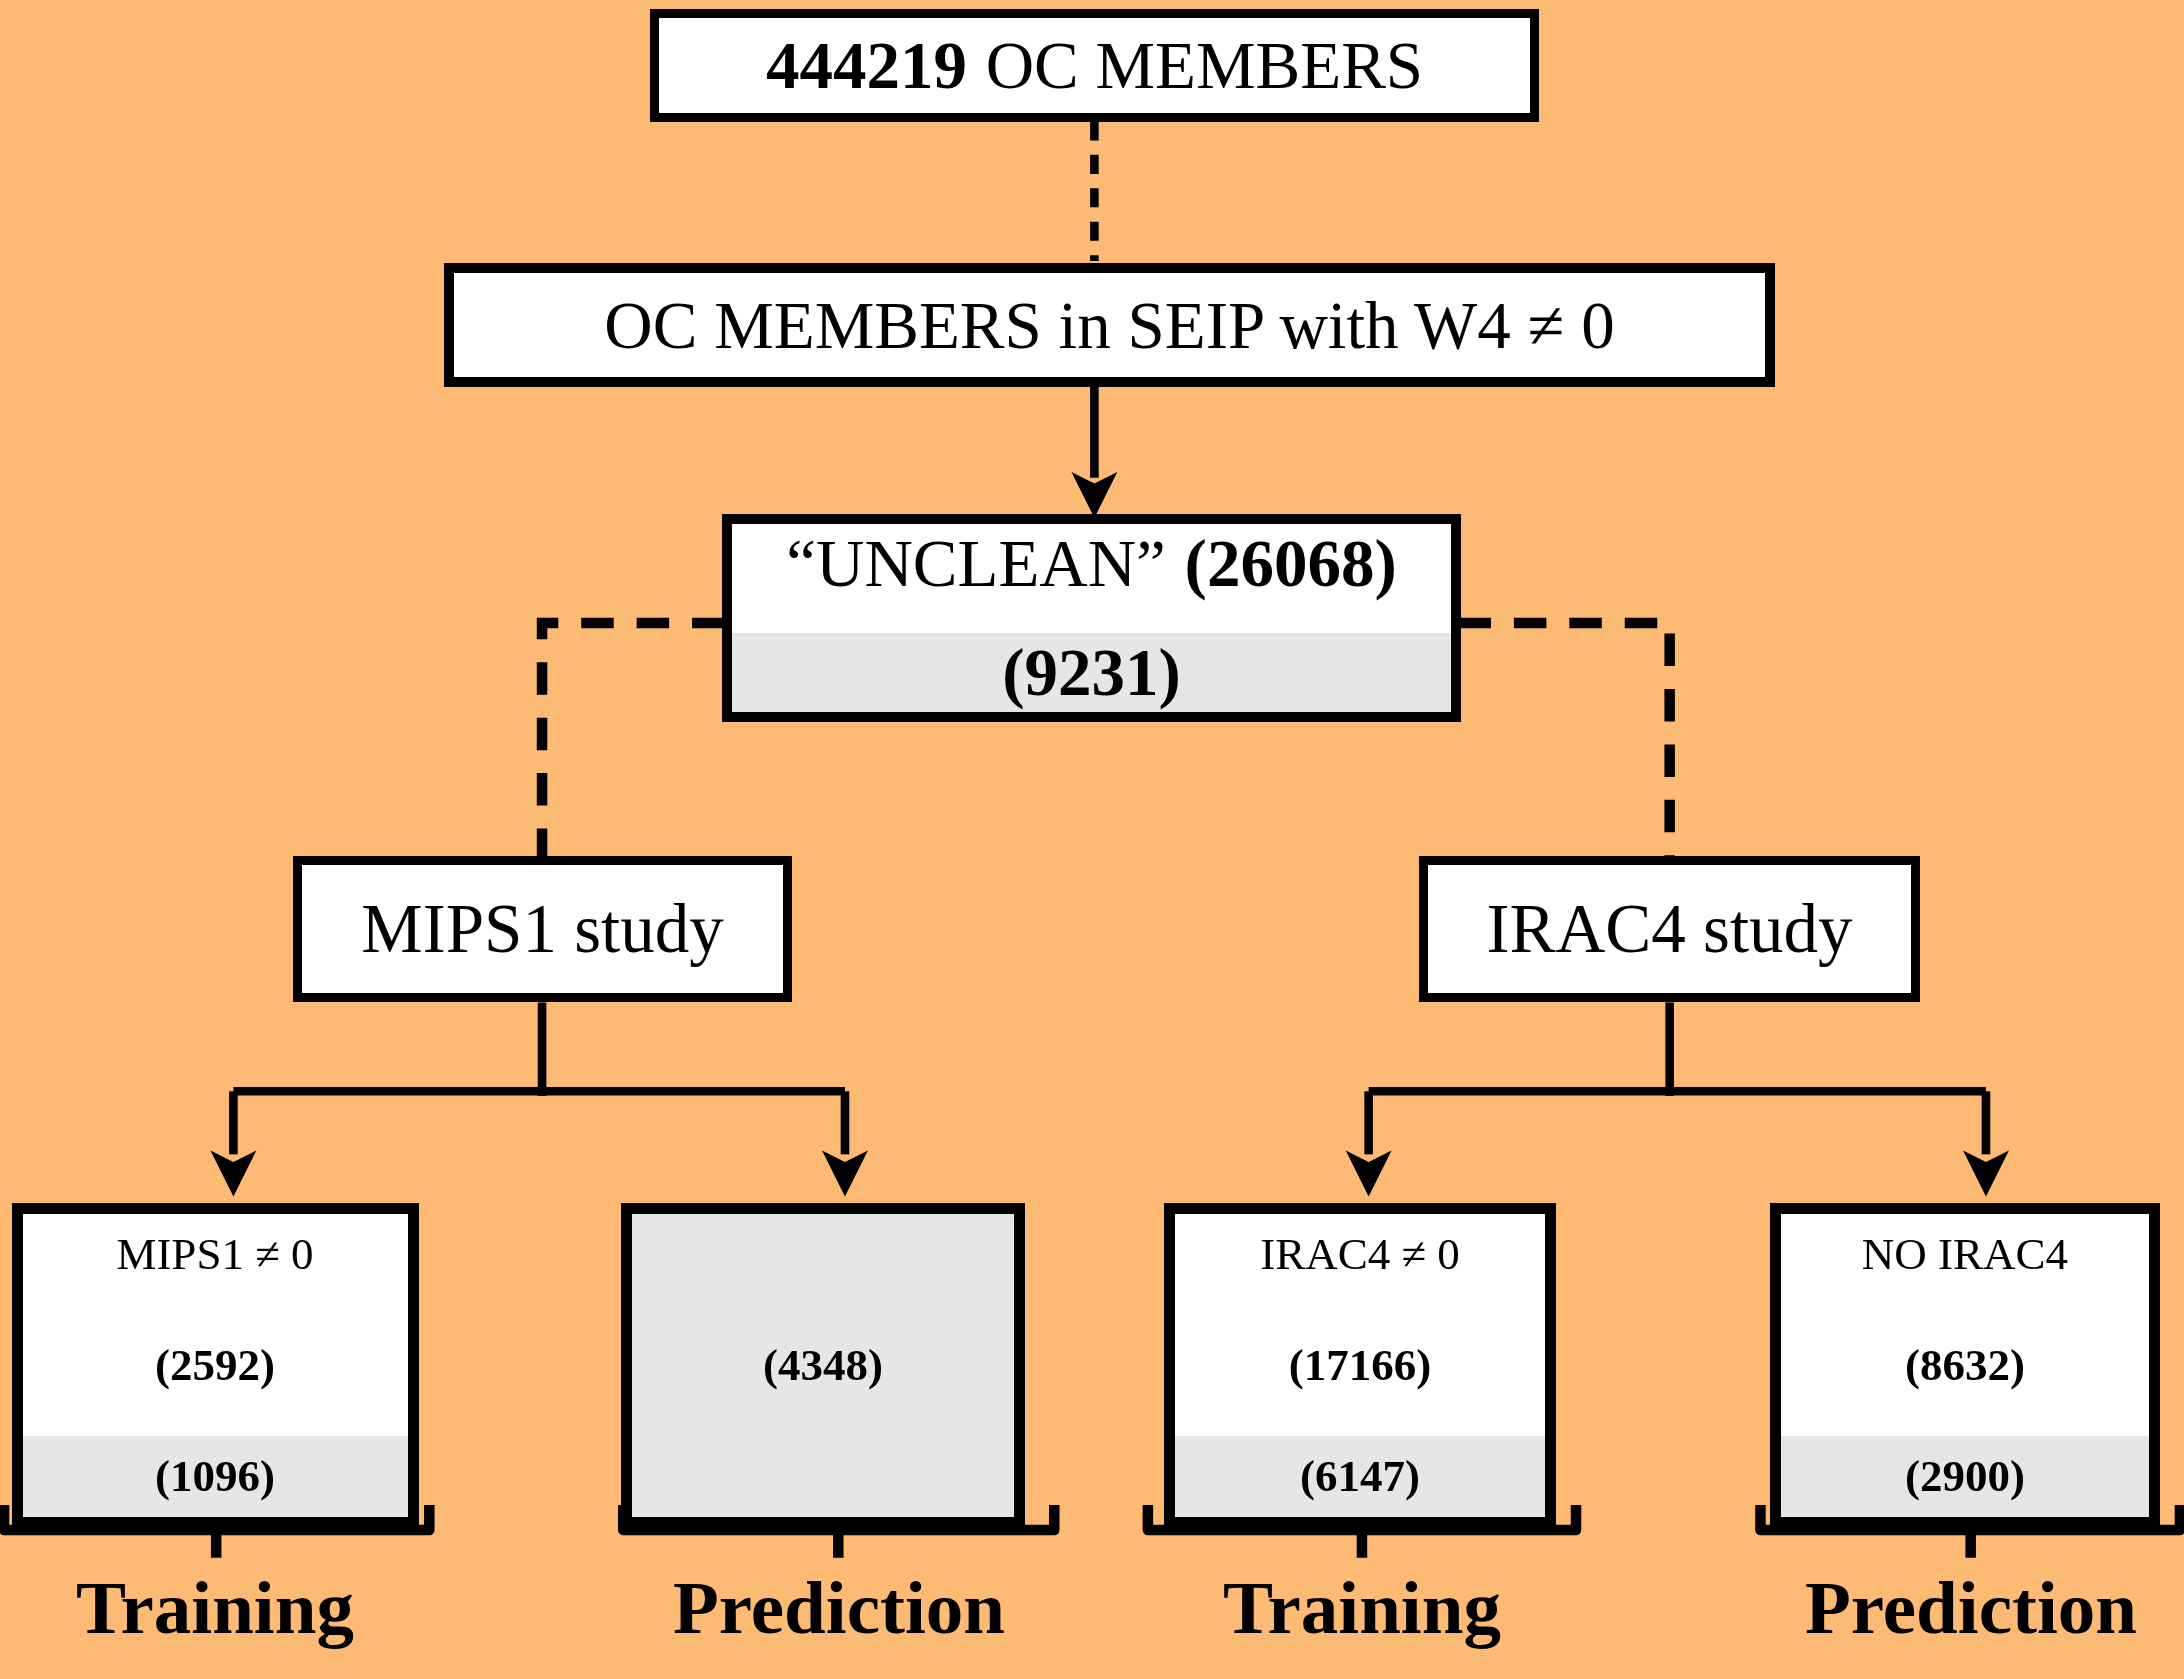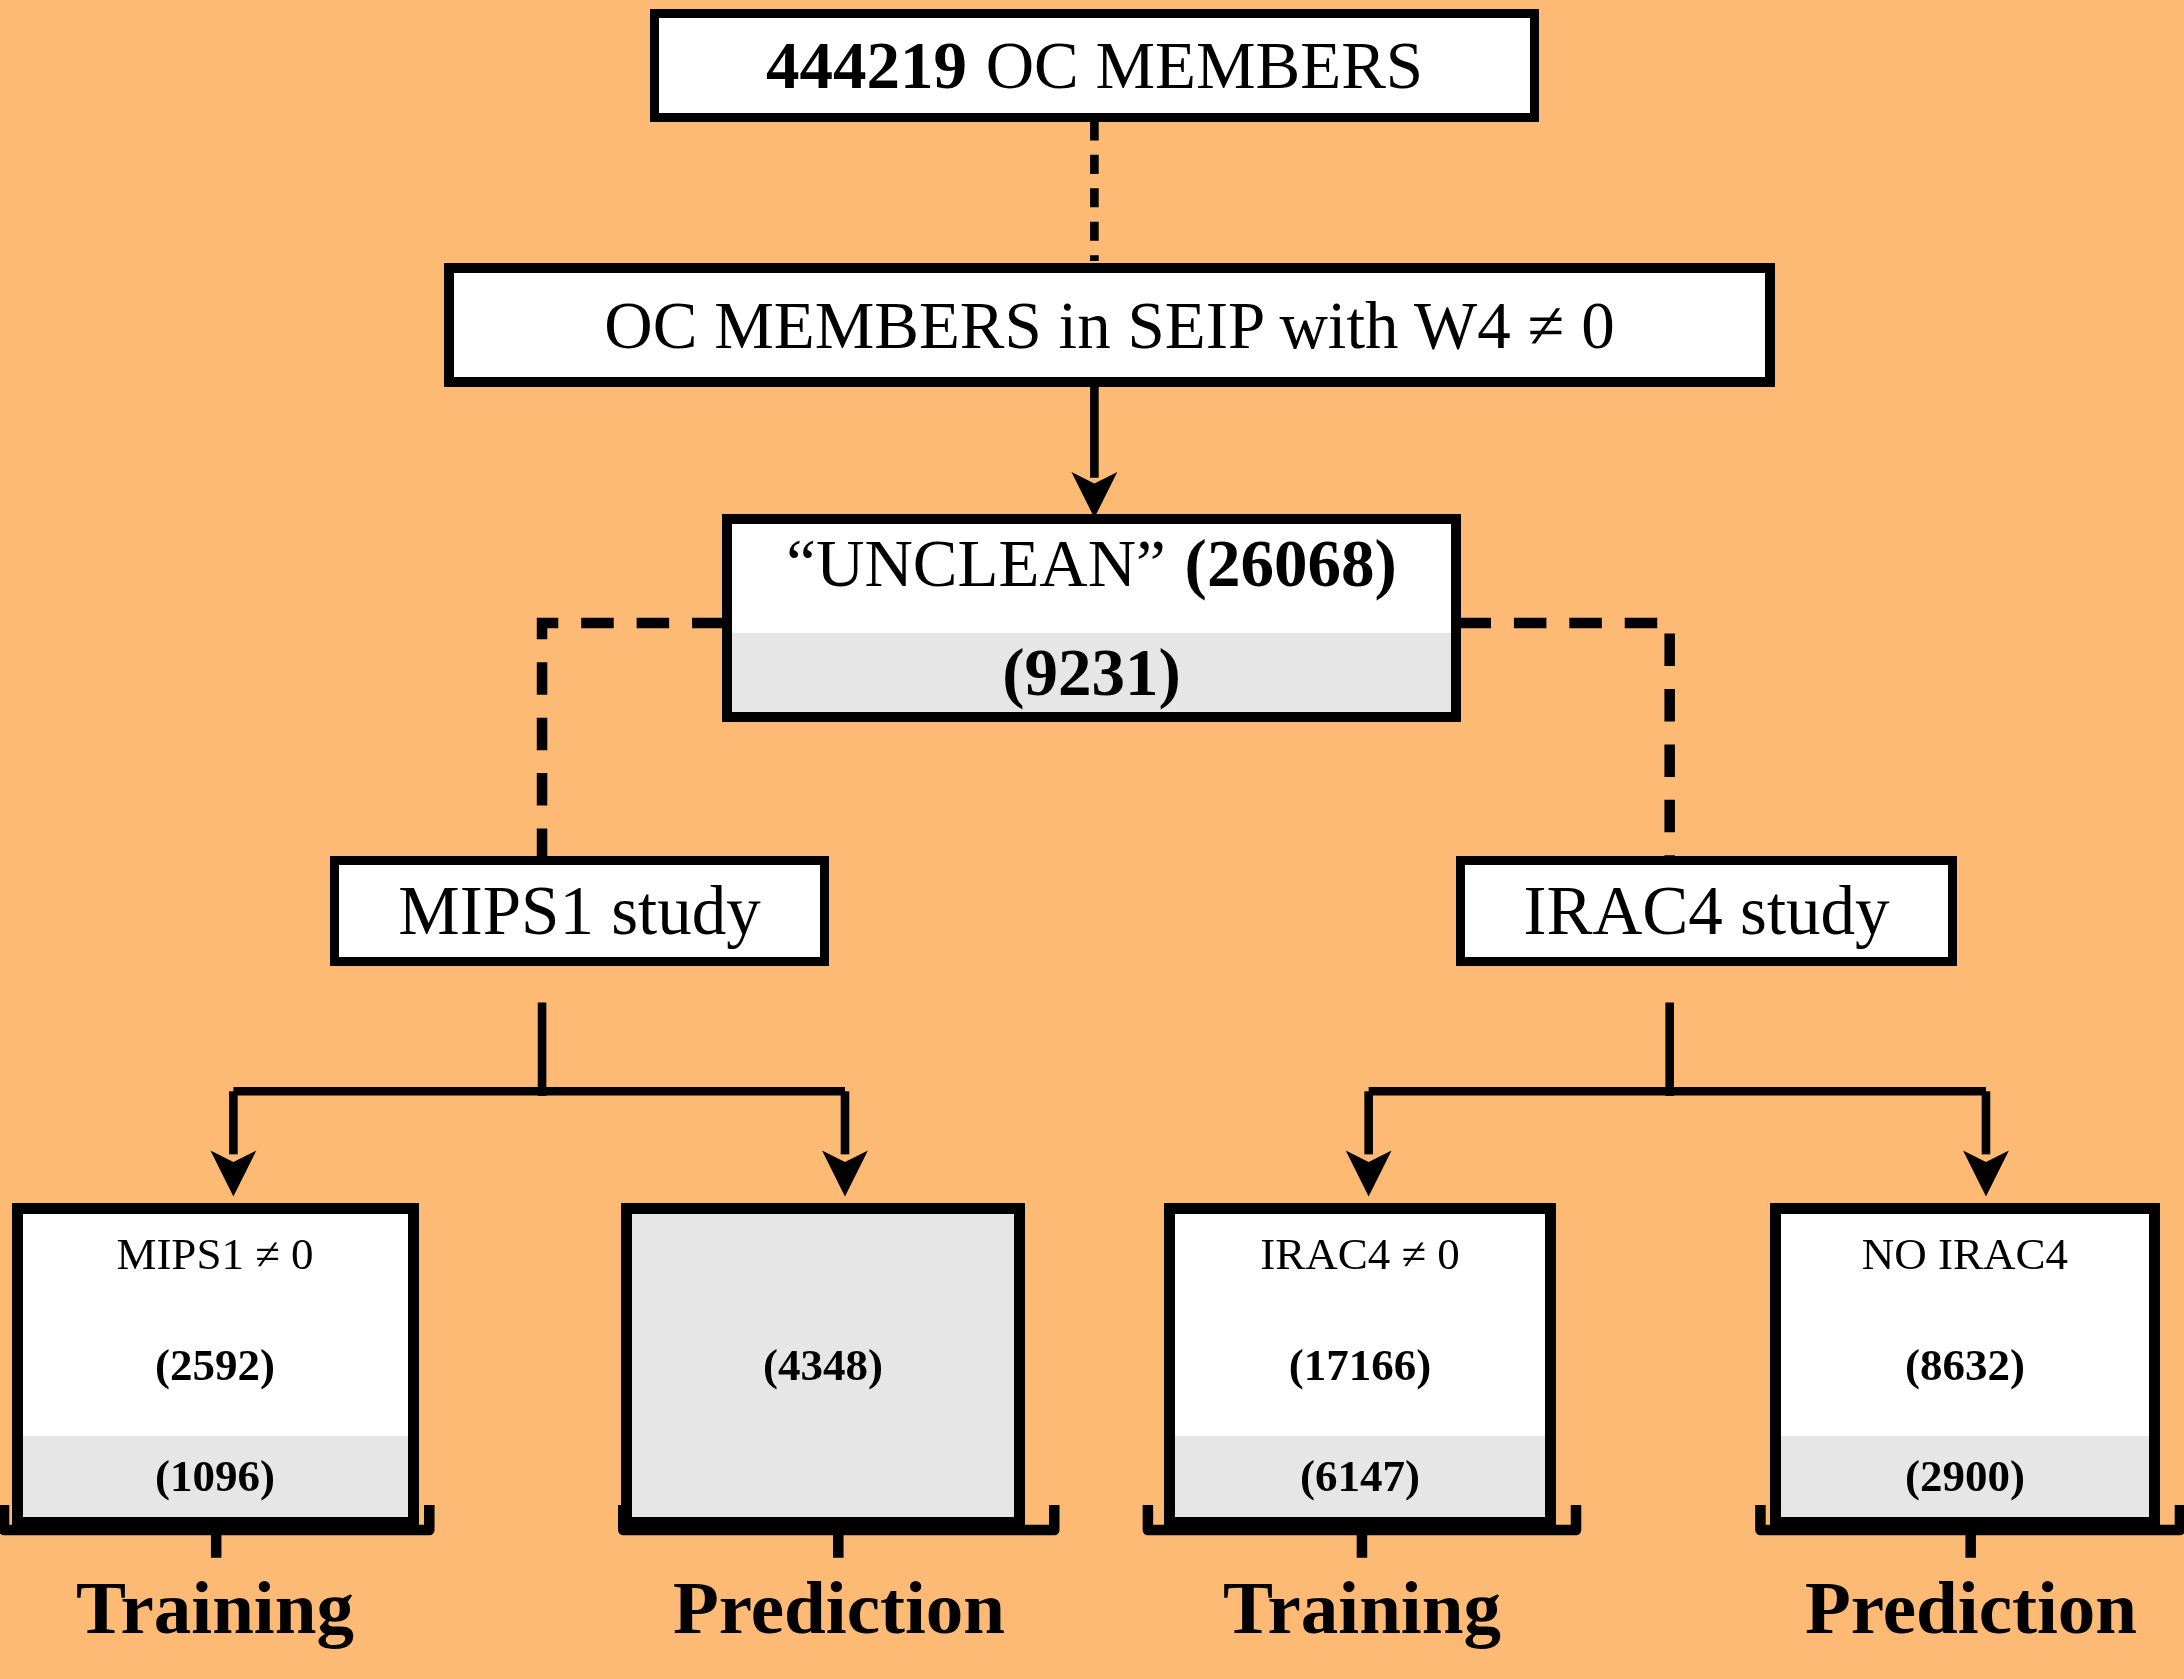--- a/index.html
+++ b/index.html
@@ -28,21 +28,21 @@
   .row{
     flex:1;display:flex;align-items:center;justify-content:center;
     width:100%;line-height:1;
   }
   .gray{background:var(--clean-fill,#e6e6e6);}
   .b{font-weight:bold;}
   .gap{margin-right:0.28em;}
   .root-box{left:650px;top:8.6px;width:889px;height:113px;font-size:67px;}
   .seip-box{left:444px;top:263px;width:1331px;height:124px;font-size:67px;border-width:10.5px;}
   .split-box{left:722px;top:514px;width:739px;height:208px;font-size:67px;border-width:10.5px;}
-  .study-box{top:856px;height:110px;font-size:69px;border-width:9.6px;margin-left:37px;}
+  .study-box{top:856px;height:146px;font-size:69px;border-width:9.6px;}
   .study-mips1{left:293px;width:499px;}
   .study-irac4{left:1419px;width:501px;}
   .leaf{top:1203px;height:325px;font-size:45px;border-width:11.5px;}
   .leaf1{left:11.5px;width:407px;}
   .leaf2{left:621px;width:404px;}
   .leaf3{left:1164px;width:392px;}
   .leaf4{left:1770px;width:390px;}
   .brace-label{
     position:absolute;top:1566px;height:82px;width:574px;
     display:flex;align-items:center;justify-content:center;

